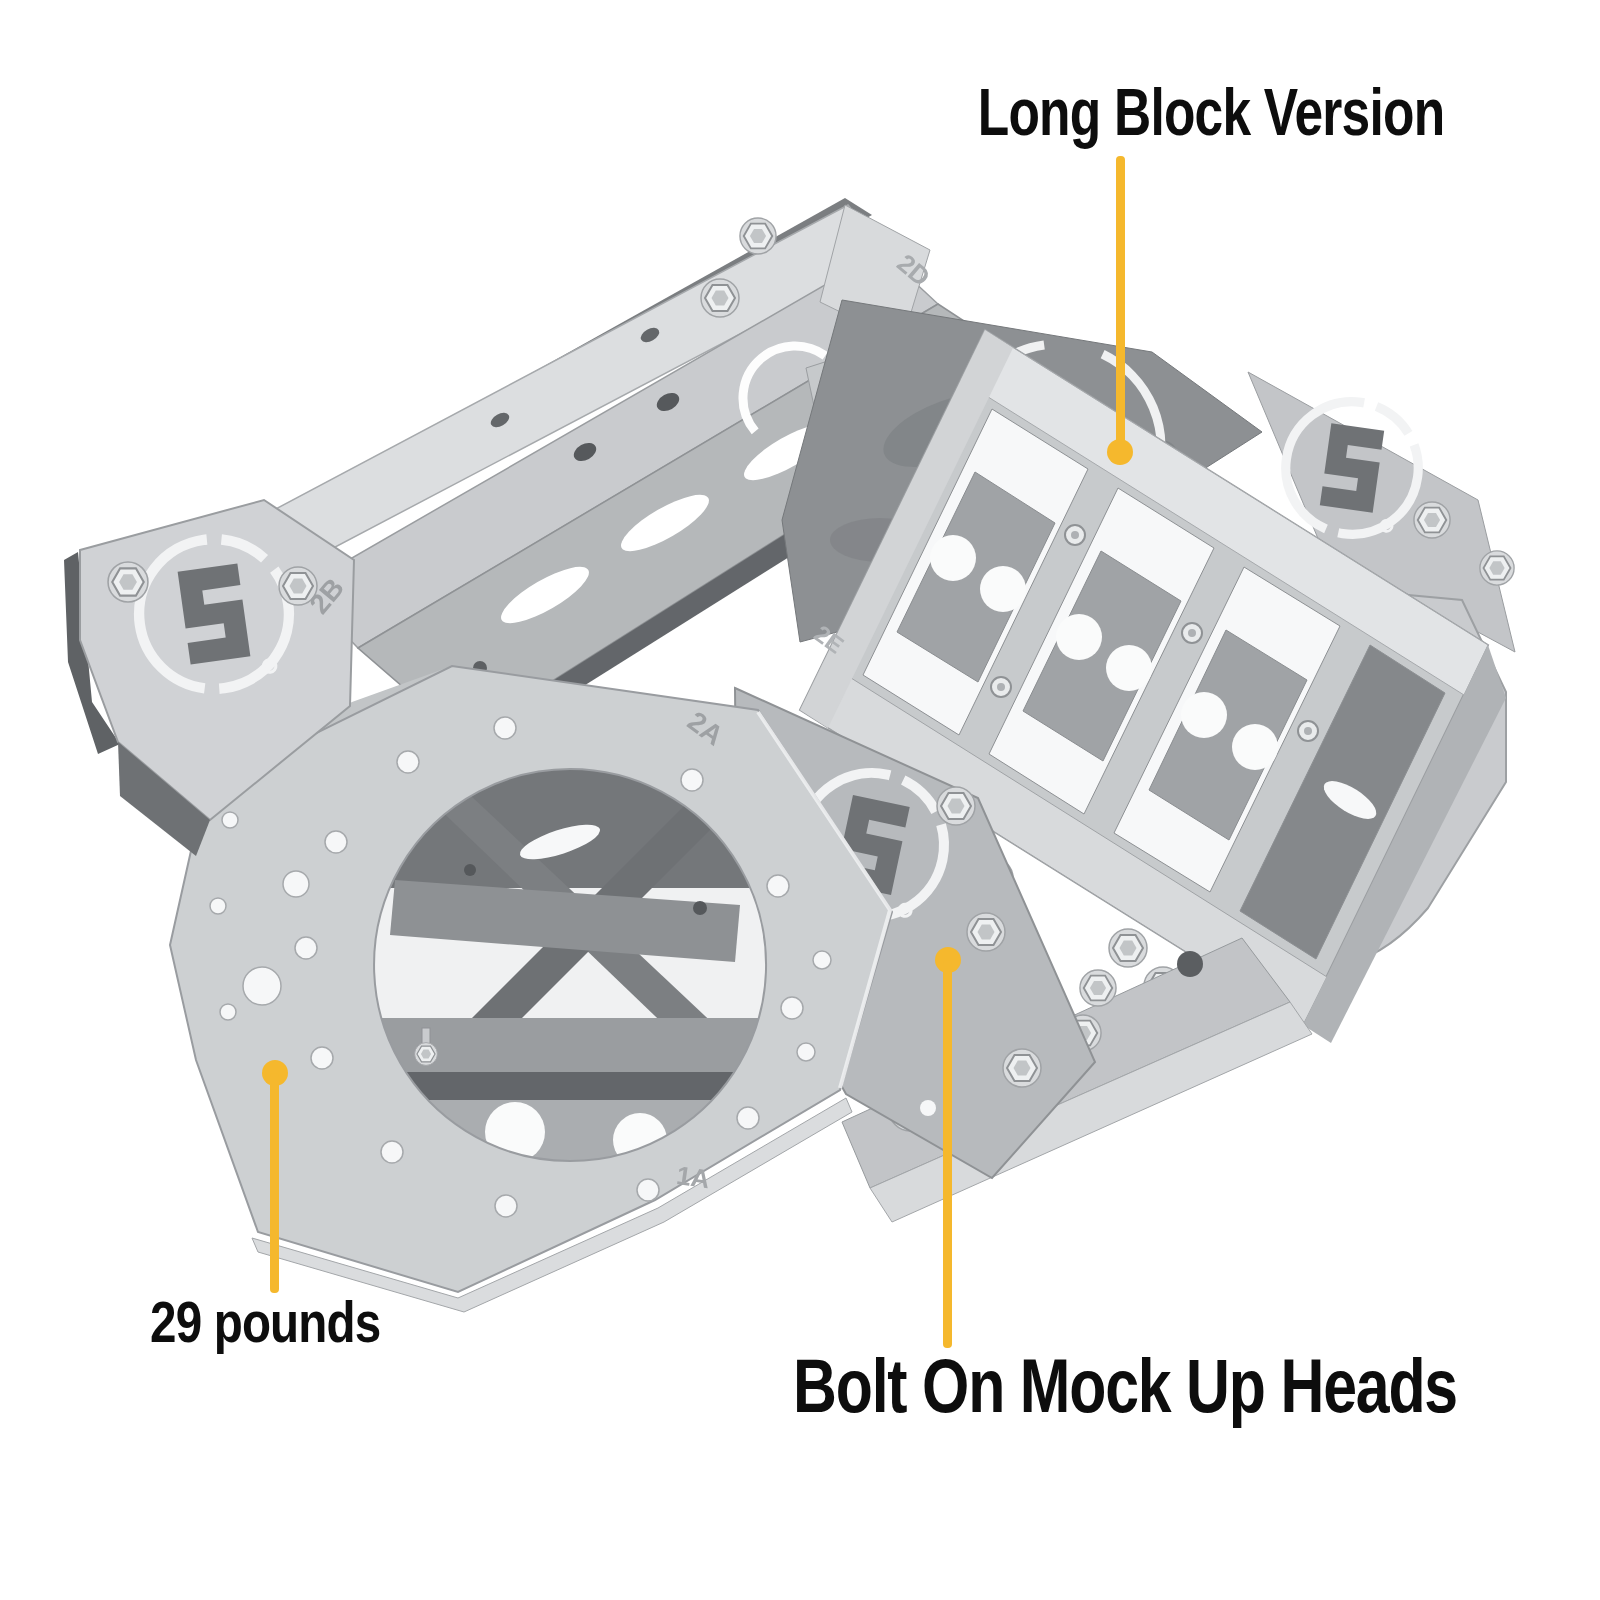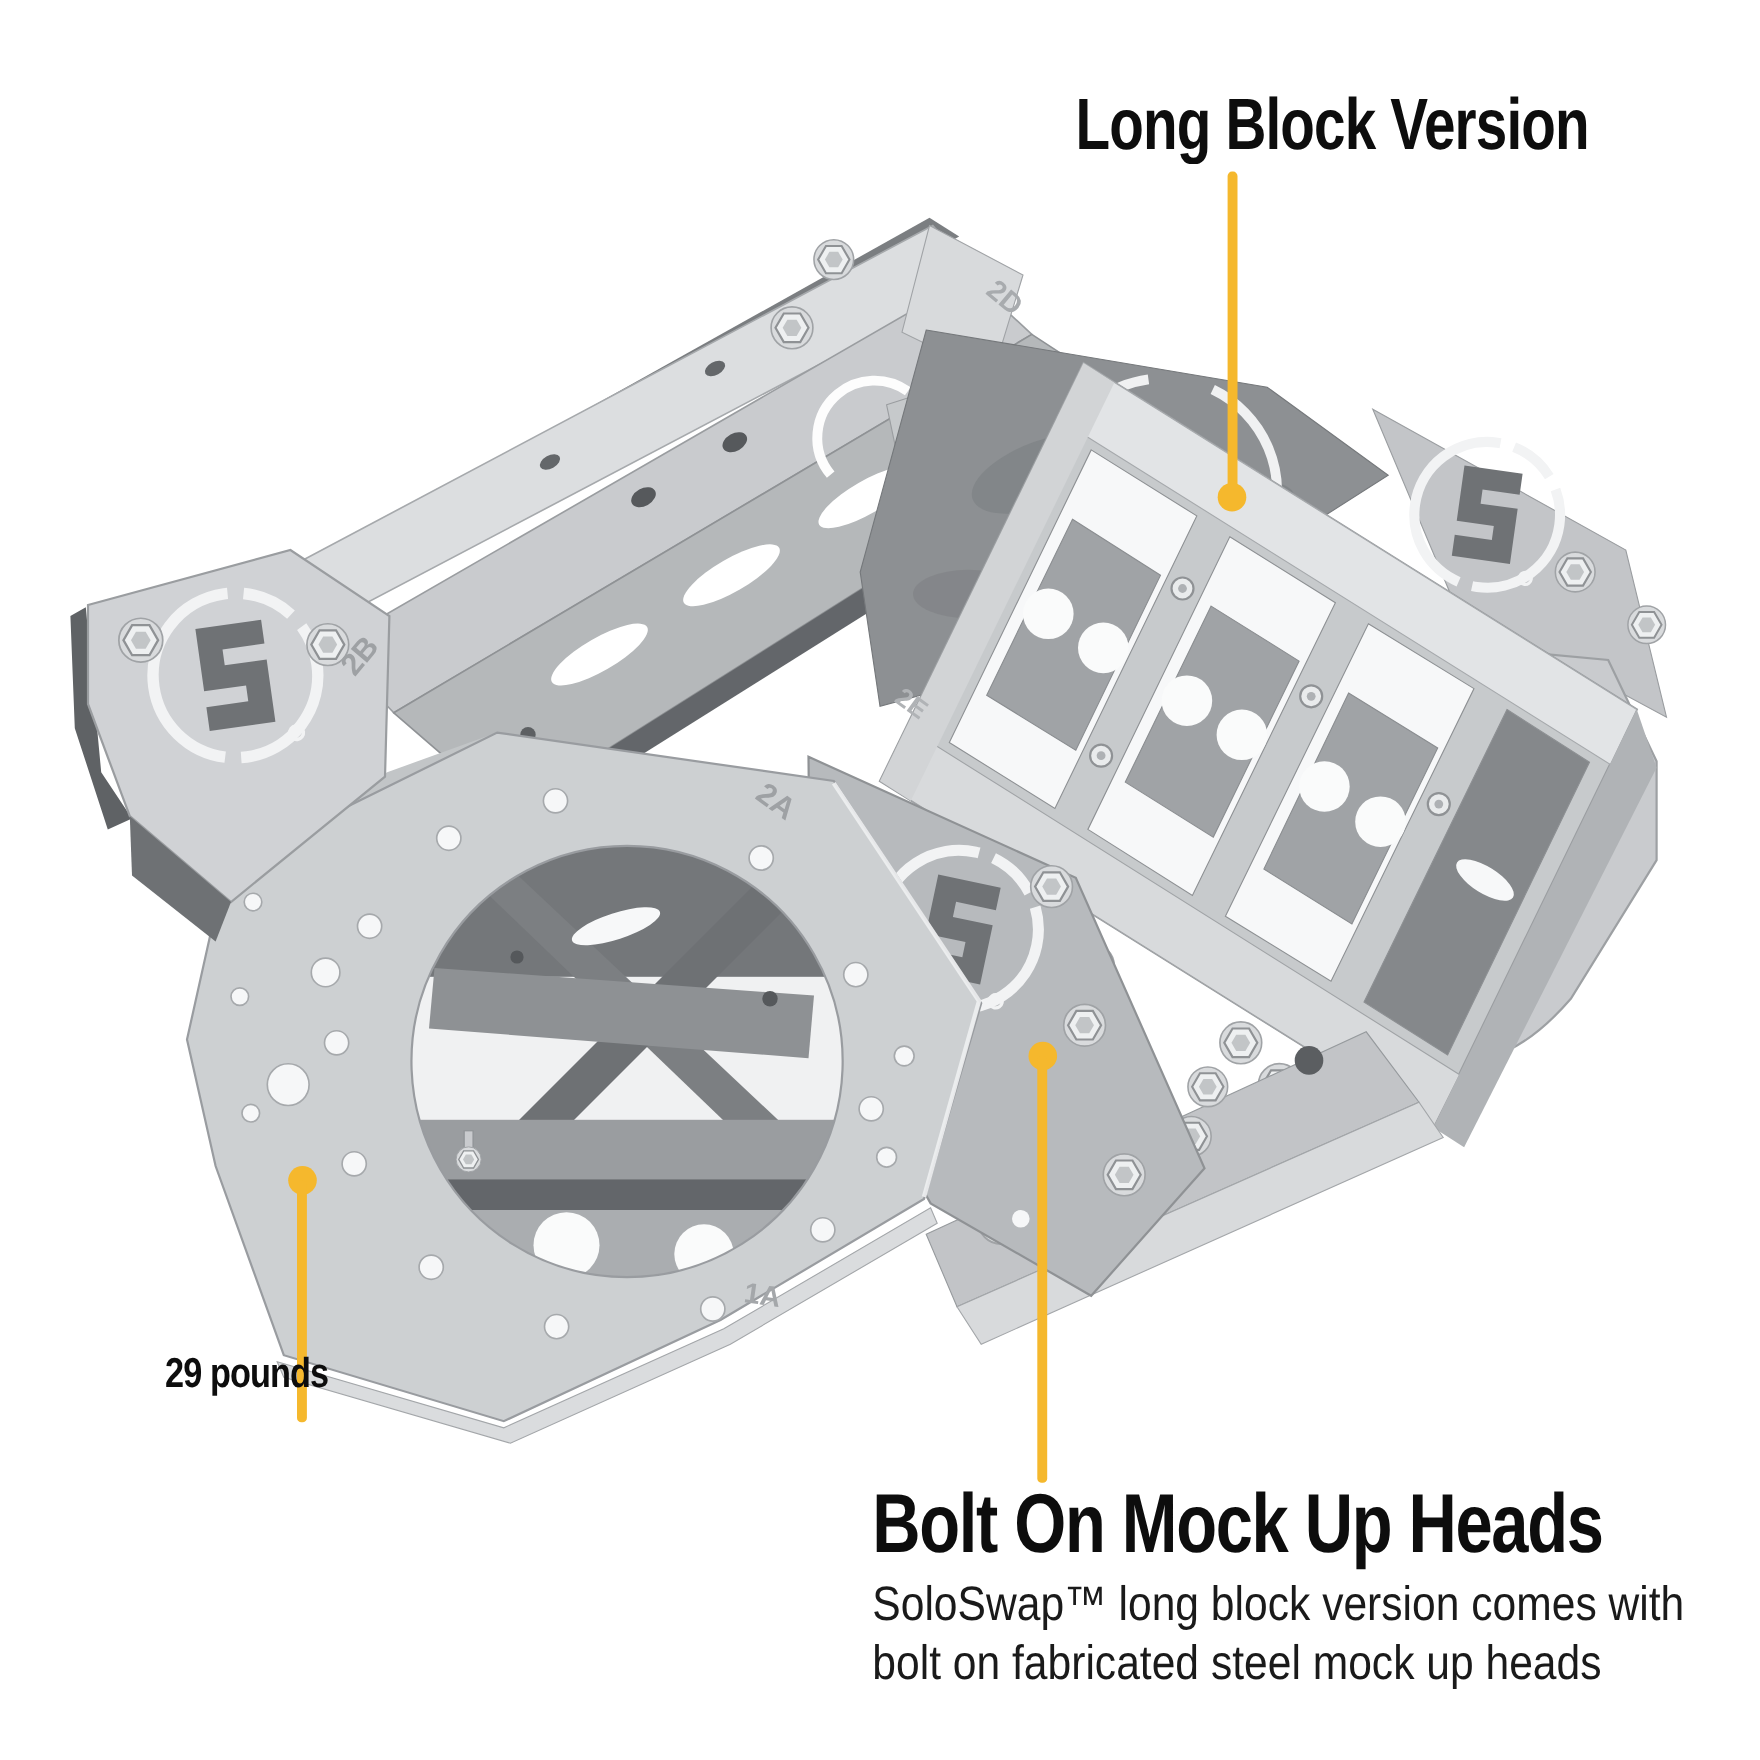--- a/index.html
+++ b/index.html
@@ -20,22 +20,22 @@
   .callout-line{position:absolute;width:9px;background:var(--accent);border-radius:4px;}
   .callout-dot{position:absolute;width:26px;height:26px;border-radius:50%;background:var(--accent);}
   
   .cond{display:inline-block;transform:scaleX(0.78);}
   .cond-left{display:inline-block;transform:scaleX(0.80);transform-origin:left top;}
   .title{
     position:absolute;left:710px;top:74px;width:800px;text-align:right;
     font-size:66px;font-weight:700;letter-spacing:-1px;color:var(--heading_text);white-space:nowrap;
   }
   .weight-label{
-    position:absolute;left:150px;top:1228px;
-    font-size:38px;font-weight:700;letter-spacing:-1px;color:var(--heading_text);white-space:nowrap;
+    position:absolute;left:150px;top:1288px;
+    font-size:58px;font-weight:700;letter-spacing:-1px;color:var(--heading_text);white-space:nowrap;
   }
   .weight-label .cond-left{transform:scaleX(0.82);}
   .heads-block{position:absolute;left:793px;top:1348px;width:800px;}
   .heads-title{
     font-size:76px;font-weight:700;line-height:76px;letter-spacing:-1.5px;
     color:var(--heading_text);white-space:nowrap;margin:0;
   }
   .heads-body{
     margin-top:8px;font-size:44px;line-height:53px;font-weight:400;
     color:var(--body_text);white-space:nowrap;
@@ -271,19 +271,15 @@
   <div class="weight-label">
     <span class="cond-left">29 pounds</span>
   </div>
 
   <div class="callout-dot" style="left:935px;top:947px;"></div>
   <div class="callout-line" style="left:943px;top:960px;height:388px;"></div>
   <div class="heads-block">
     <h2 class="heads-title">
       <span class="cond-left">Bolt On Mock Up Heads</span>
     </h2>
-    <div class="heads-body">
-      <div><span class="cond-left">SoloSwap™ long block version comes with</span></div>
-      <div><span class="cond-left">bolt on fabricated steel mock up heads</span></div>
-    </div>
   </div>
 
 </div>
 
 </body></html>

